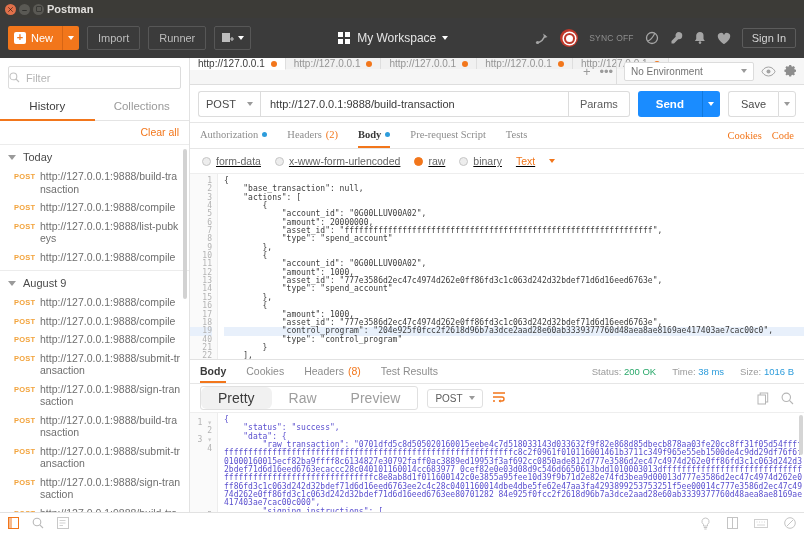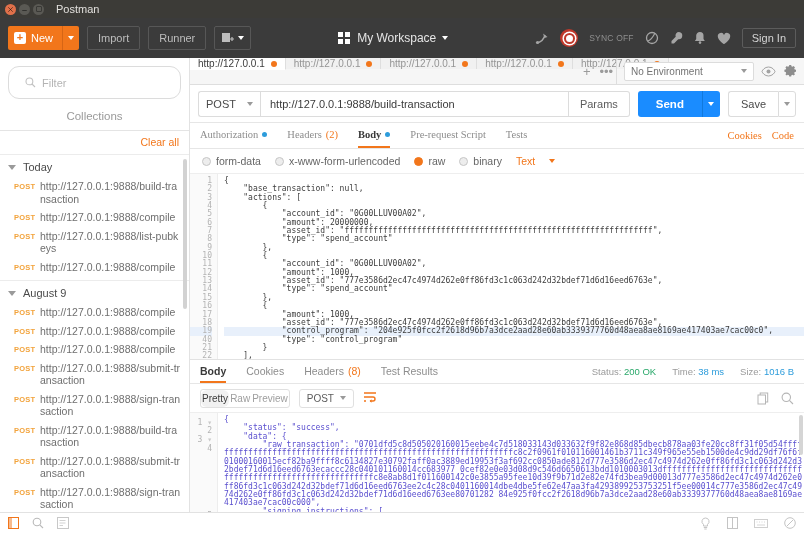--- a/index.html
+++ b/index.html
@@ -21,21 +21,21 @@
   .wbtn.max   { background: #5a5954; }
   .wbtn::after {
     content: ""; position: absolute; inset: 2.5px; border-radius: 1px;
     border: 1px solid rgba(0,0,0,0.35);
   }
   .wbtn.close::after { border: none; background:
       linear-gradient(45deg, transparent 44%, rgba(0,0,0,0.5) 44%, rgba(0,0,0,0.5) 56%, transparent 56%),
       linear-gradient(-45deg, transparent 44%, rgba(0,0,0,0.5) 44%, rgba(0,0,0,0.5) 56%, transparent 56%);
     inset: 3px; }
   .wbtn.min::after { border: none; border-bottom: 1.5px solid rgba(0,0,0,0.45); inset: 4px 3px; }
-  .win-title { color: #e2e0dd; font-size: 11px; margin-left: 9px; font-weight: normal; }
+  .win-title { color: #e2e0dd; font-size: 11px; font-weight: bold; }
 
   
   .topbar {
     height: 40px; background: #3b3b3b; flex: 0 0 40px;
     display: flex; align-items: center; padding: 0 8px;
   }
   .btn-new {
     height: 24px; background: #f2761b; color: #fff; border-radius: 2px 0 0 2px;
     display: flex; align-items: center; padding: 0 9px 0 6px; font-size: 11px; cursor: pointer;
   }
@@ -73,22 +73,22 @@
   }
 
   
   .body { flex: 1 1 auto; display: flex; min-height: 0; }
 
   
   .sidebar { width: 190px; flex: 0 0 190px; background: #fff; border-right: 1px solid #e2e2e2;
     display: flex; flex-direction: column; min-height: 0; }
   .filter-wrap { padding: 8px 8px 6px; }
   .filter {
-    height: 33px; border: 1px solid #dcdcdc; border-radius: 11px; display: flex; align-items: center;
-    padding: 0 16px; color: #b4b4b4; font-size: 11px; cursor: text;
+    height: 23px; border: 1px solid #dcdcdc; border-radius: 2px; display: flex; align-items: center;
+    padding: 0 0; color: #b4b4b4; font-size: 11px; cursor: text;
   }
   .filter svg { margin-right: 6px; }
   .sb-tabs { display: flex; border-bottom: 1px solid #e4e4e4; }
   .sb-tab {
     flex: 1; text-align: center; font-size: 11.5px; color: #9a9a9a; padding: 5px 0 7px;
     cursor: pointer; border-bottom: 2px solid transparent; margin-bottom: -1px;
   }
   .sb-tab.active { color: #3d3d3d; border-bottom-color: #f2761b; }
   .clear-row { display: flex; justify-content: flex-end; padding: 5px 10px 6px; border-bottom: 1px solid #ececec; }
   .clear-all { color: #f2761b; font-size: 10.5px; cursor: pointer; }
@@ -172,21 +172,21 @@
     border-bottom: 1px solid #e6e6e6; font-family: Liberation Serif, serif; }
   .rqt { font-size: 10.5px; color: #8d8d8d; margin-right: 20px; display: flex; align-items: center;
     gap: 4px; height: 100%; cursor: pointer; border-bottom: 2px solid transparent; }
   .rqt.active { color: #3a3a3a; font-weight: bold; border-bottom-color: #f2761b; }
   .bdot { width: 5px; height: 5px; border-radius: 50%; background: #2d9cdb; }
   .rqt .cnt { color: #f2761b; }
   .right-links { margin-left: auto; display: flex; gap: 10px; }
   .right-links span { color: #f2761b; font-size: 10.5px; cursor: pointer; }
 
   
-  .bodytype { height: 24px; flex: 0 0 24px; display: flex; padding: 0 12px; gap: 14px; }
+  .bodytype { height: 24px; flex: 0 0 24px; display: flex; padding: 0 12px; gap: 14px; text-decoration: underline; }
   .radio { display: flex; align-items: center; gap: 5px; font-size: 10.5px; color: #666; cursor: pointer; }
   .rd { width: 9px; height: 9px; border-radius: 50%; border: 1px solid #c6c6c6; background: #ededed; }
   .rd.on { background: #f2761b; border-color: #f2761b; }
   .textsel { display: flex; align-items: center; gap: 14px; color: #f2761b; font-size: 10.5px; cursor: pointer; }
   .caret-or { width: 0; height: 0; border-left: 3px solid transparent; border-right: 3px solid transparent;
     border-top: 4px solid #f2761b; }
 
   
   .editor { position: relative; overflow: hidden; background: #fff;
     border-top: 1px solid #eee; font-family: "DejaVu Sans Mono", monospace; }
@@ -200,21 +200,21 @@
   .hl-line { background: #e8f0fb; }
 
   
   .resp-head { height: 25px; flex: 0 0 25px; display: flex; align-items: center; padding: 0 10px;
     border-top: 1px solid #e2e2e2; border-bottom: 1px solid #e6e6e6; }
   .rsp-meta { margin-left: auto; display: flex; gap: 16px; font-size: 9.5px; color: #9a9a9a; }
   .rsp-meta b { color: #2aa86a; font-weight: normal; }
   .rsp-meta .blue { color: #2d9cdb; }
   .resp-ctrl { height: 28px; flex: 0 0 28px; display: flex; align-items: center; padding: 0 10px; gap: 0; }
   .seg { display: flex; border: 1px solid #e0e0e0; border-radius: 3px; overflow: hidden; }
-  .seg span { font-size: 10px; color: #9e9e9e; padding: 3px 1px; cursor: pointer; background: #fff; border-radius: 6px; }
+  .seg span { font-size: 14px; color: #9e9e9e; padding: 3px 17px; cursor: pointer; background: #fff; border-radius: 6px; }
   .seg span.active { color: #3c3c3c; background: #f1f1f1; }
   .jsonsel { margin-left: 9px; display: flex; align-items: center; gap: 6px; border: 1px solid #e0e0e0;
     border-radius: 3px; padding: 3px 7px; font-size: 10px; color: #5c5c5c; cursor: pointer; }
   .wrapico { margin-left: 9px; color: #f2761b; font-size: 12px; cursor: pointer; }
   .resp-right { margin-left: auto; display: flex; gap: 12px; color: #b5b5b5; }
 
   
   .statusbar { height: 21px; flex: 0 0 21px; border-top: 1px solid #e2e2e2; background: #fff;
     display: flex; align-items: center; padding: 0 8px; gap: 13px; }
   .sb-right { margin-left: auto; display: flex; gap: 16px; }
@@ -309,20 +309,21 @@
       <div class="filter-wrap">
         <div class="filter">
           <svg width="11" height="11" viewBox="0 0 11 11">
             <circle cx="4.4" cy="4.4" r="3.4" stroke="#c2c2c2" stroke-width="1.1" fill="none"></circle>
             <path d="M7 7l3 3" stroke="#c2c2c2" stroke-width="1.1"></path>
           </svg>
           <span>Filter</span>
         </div>
       </div>
       <div class="sb-tabs">
+        <div class="sb-tab active">History</div>
         <div class="sb-tab">Collections</div>
       </div>
       <div class="clear-row">
         <span class="clear-all">Clear all</span>
       </div>
       <div class="hist-scroll">
         <div id="history-host">
             <div class="grp-head">
               <span class="tri"></span>
               <span class="grp-title">Today</span>

